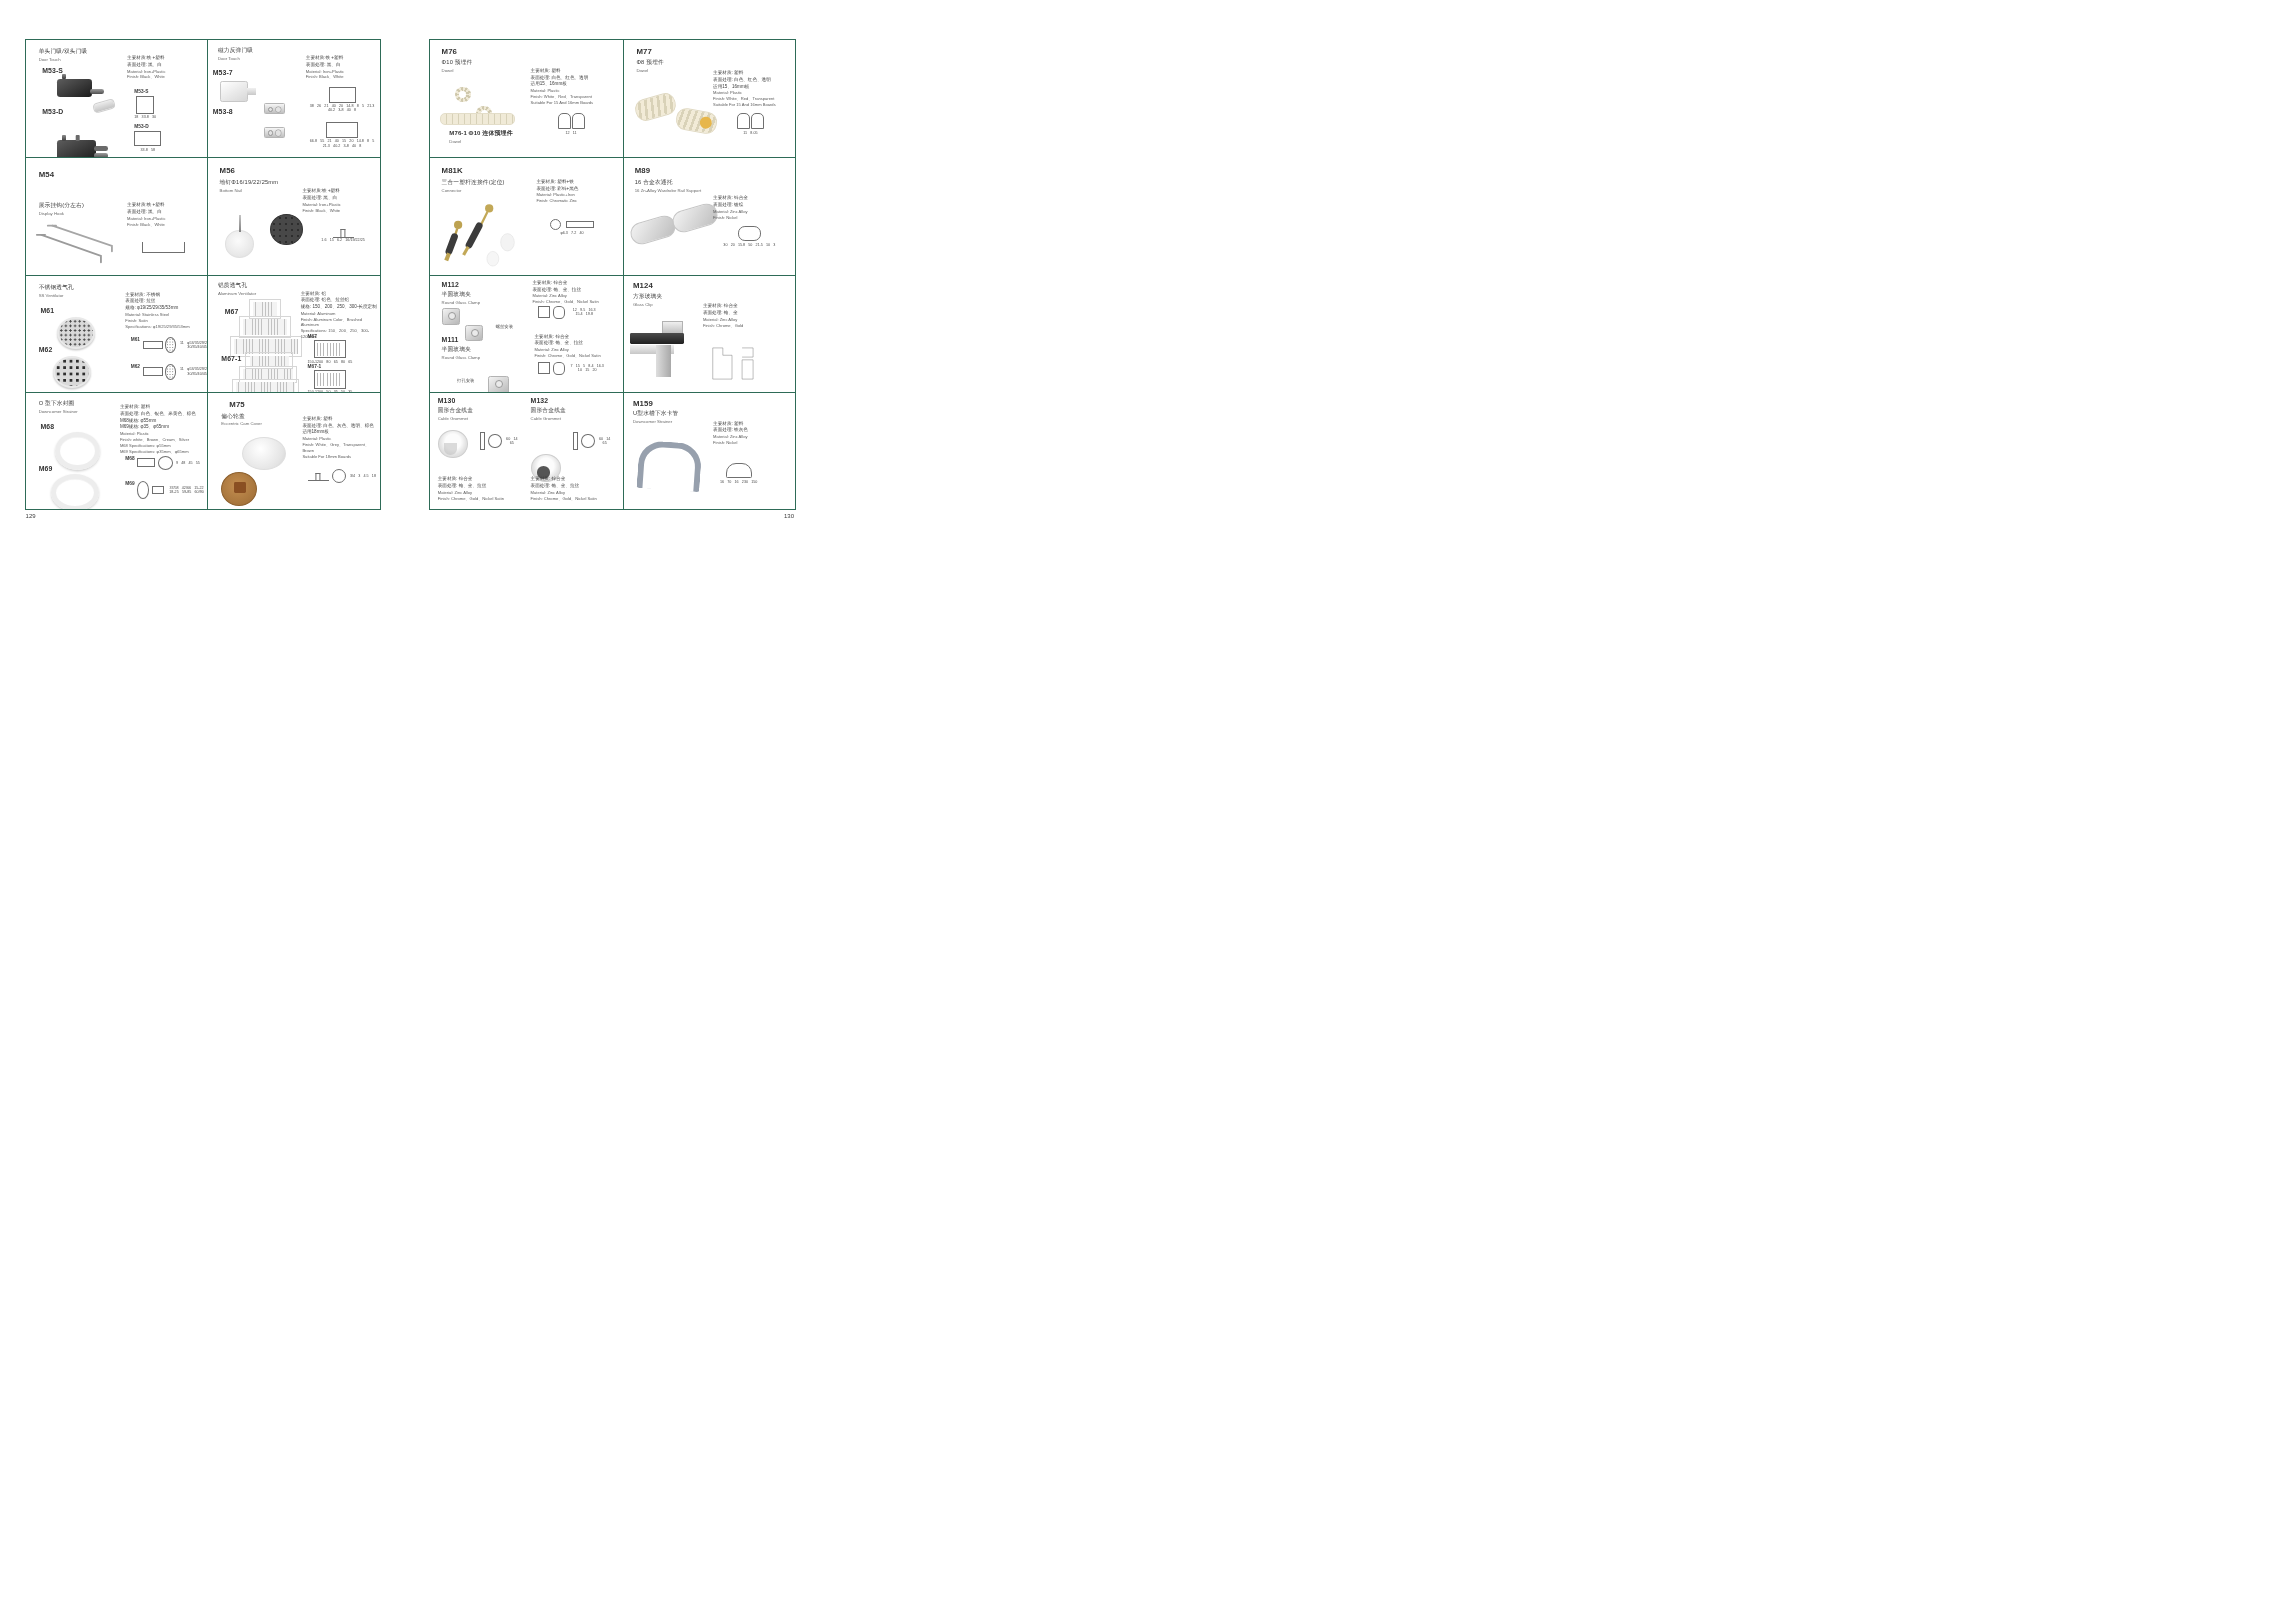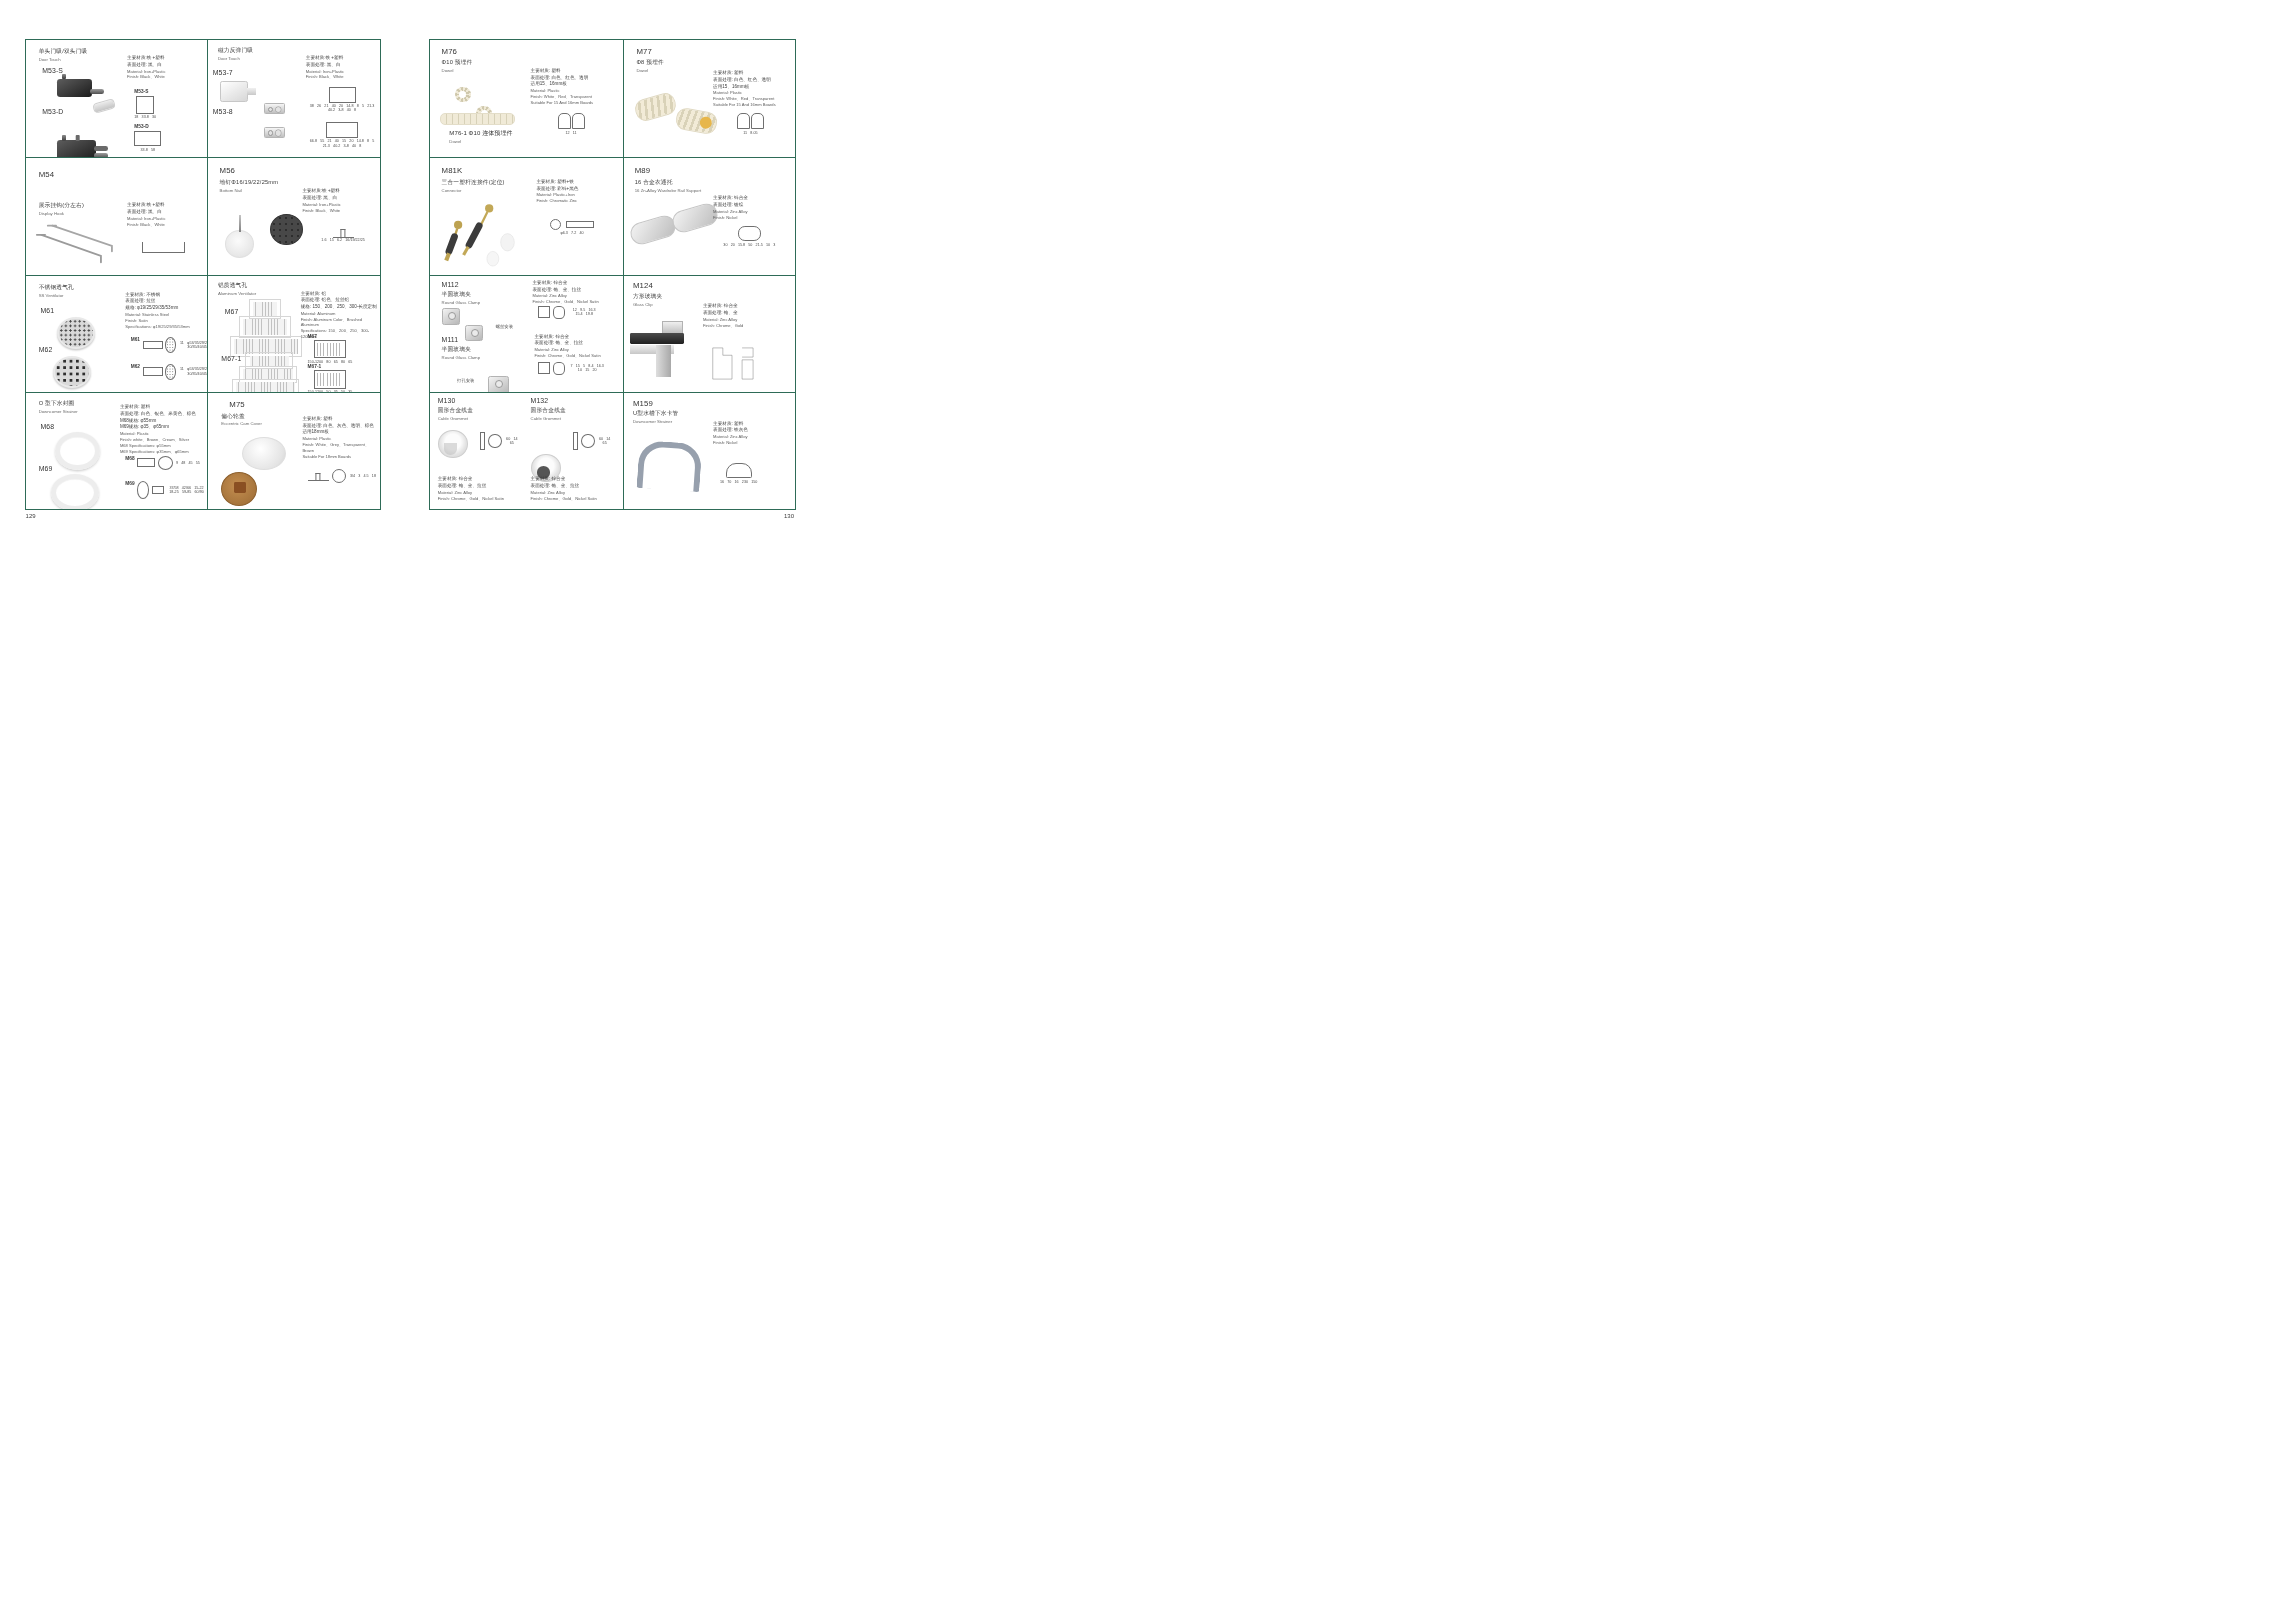--- a/index.html
+++ b/index.html
@@ -7,21 +7,21 @@
           font-family:"Liberation Sans",sans-serif;color:#3d3d3d;overflow:hidden;}
   .page{position:absolute;top:39px;height:469px;border:0.5px solid #2e6b57;
         display:grid;grid-template-rows:repeat(4,1fr);background:#fff;}
   #page-left{left:25px;width:354px;grid-template-columns:51% 49%;}
   #page-right{left:429px;width:365px;grid-template-columns:53% 47%;}
   .cell{position:relative;overflow:hidden;}
   .bt{border-top:0.5px solid #2e6b57;} .bl{border-left:0.5px solid #2e6b57;}
   .abs{position:absolute;}
   .tcn{font-size:5.7px;letter-spacing:0.2px;color:#3a3a3a;font-weight:500;}
   .ten{font-size:4.3px;color:#6b6b6b;margin-top:0.9px;}
-  .code{font-size:6.9px;color:#333;font-weight:400;letter-spacing:0.1px;}
+  .code{font-size:6.9px;color:#333;font-weight:700;letter-spacing:0.1px;}
   .code.big{font-size:7.8px;}
   .specs{line-height:1.45;}
   .scn{font-size:4.6px;color:#3e3e3e;}
   .sen{font-size:4.1px;color:#5c5c5c;}
   .note{font-size:4.3px;color:#4a4a4a;}
   .pageno{position:absolute;font-size:6px;color:#3c3c3c;}
   
   .diag{position:absolute;display:flex;flex-direction:column;align-items:center;gap:1.4px;}
   .diag-label{font-size:4.8px;color:#3a3a3a;font-weight:600;align-self:flex-start;}
   .dims{display:flex;flex-wrap:wrap;gap:0.5px 3.2px;justify-content:center;max-width:59px;}

